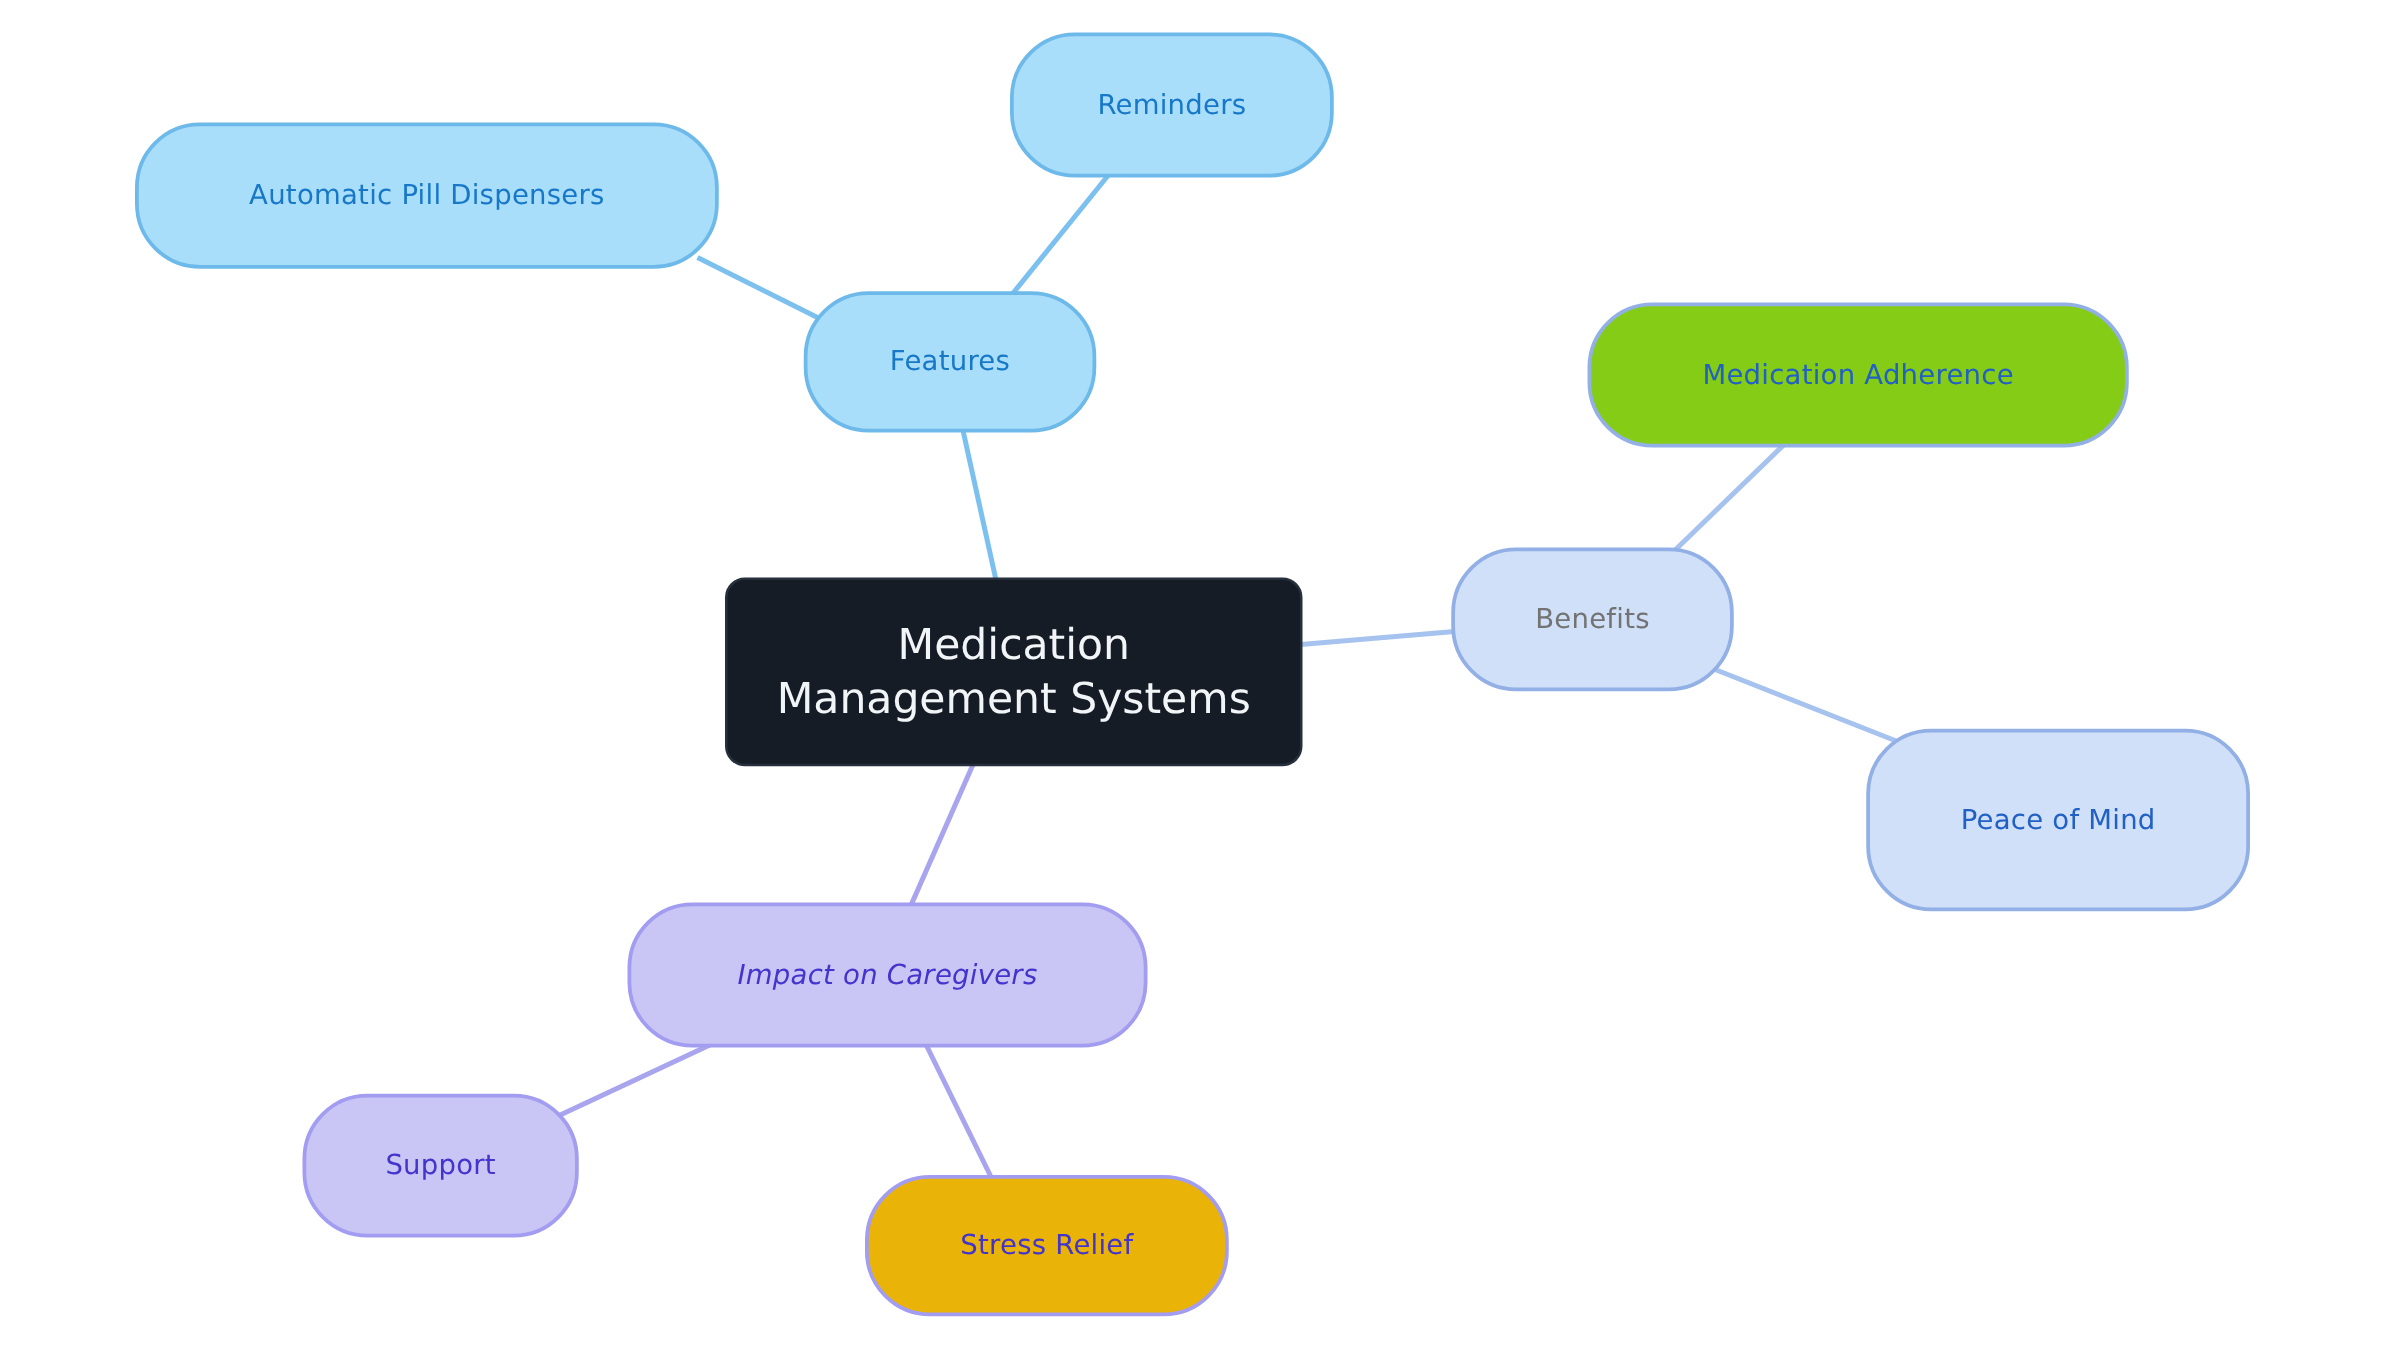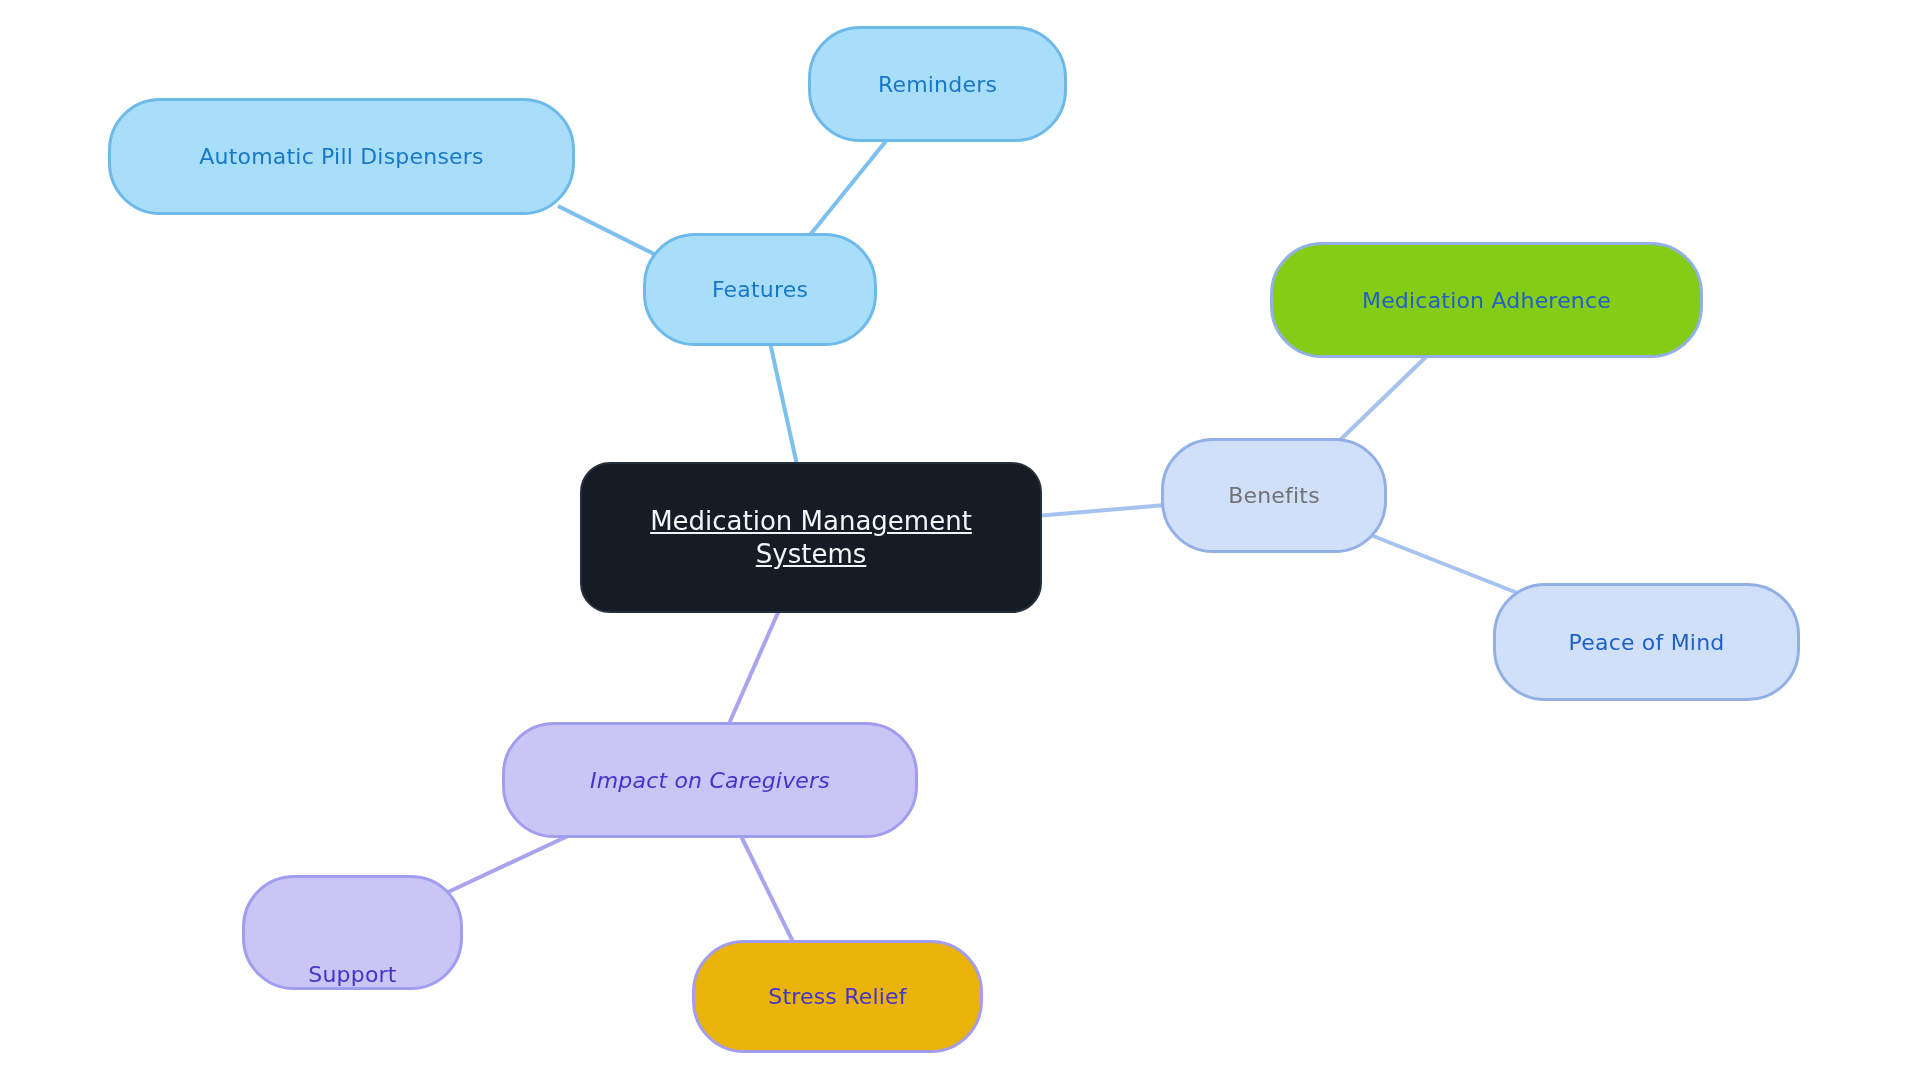--- a/index.html
+++ b/index.html
@@ -28,36 +28,35 @@
   }
   .node .label { display: block; }
   .child {
     border: 3px solid transparent;
     border-radius: 52px;
     font-size: 22px;
     letter-spacing: 0.2px;
   }
   .root {
     border: 2px solid transparent;
-    border-radius: 30px;
-    font-size: 26px;
+    border-radius: 16px;
+    font-size: 34px;
     line-height: 1.26;
     padding: 0 28px;
-    text-decoration: underline;
   }
   
   #n-central      { left: 580px;  top: 462px; width: 462px; height: 151px; }
   #n-features     { left: 643px;  top: 233px; width: 234px; height: 113px; }
   #n-autopill     { left: 108px;  top: 98px;  width: 467px; height: 117px; }
   #n-reminders    { left: 808px;  top: 26px;  width: 259px; height: 116px; }
   #n-benefits     { left: 1161px; top: 438px; width: 226px; height: 115px; }
   #n-medadherence { left: 1270px; top: 242px; width: 433px; height: 116px; }
-  #n-peace        { left: 1493px; top: 583px; width: 307px; height: 118px; }
+  #n-peace        { left: 1493px; top: 583px; width: 307px; height: 146px; }
   #n-impact       { left: 502px;  top: 722px; width: 416px; height: 116px; font-style: italic; }
-  #n-support      { left: 242px;  top: 875px; width: 221px; height: 115px; align-items: flex-end; }
+  #n-support      { left: 242px;  top: 875px; width: 221px; height: 115px; }
   #n-stress      { left: 692px;  top: 940px; width: 291px; height: 113px; }
 </style>
 </head>
 <body>
 
 <div class="canvas">
 
   <svg class="edges" xmlns="http://www.w3.org/2000/svg" width="1920" height="1083">
 
     <line x1="769" y1="338" x2="799" y2="474" stroke="#7cc0f0"></line>

